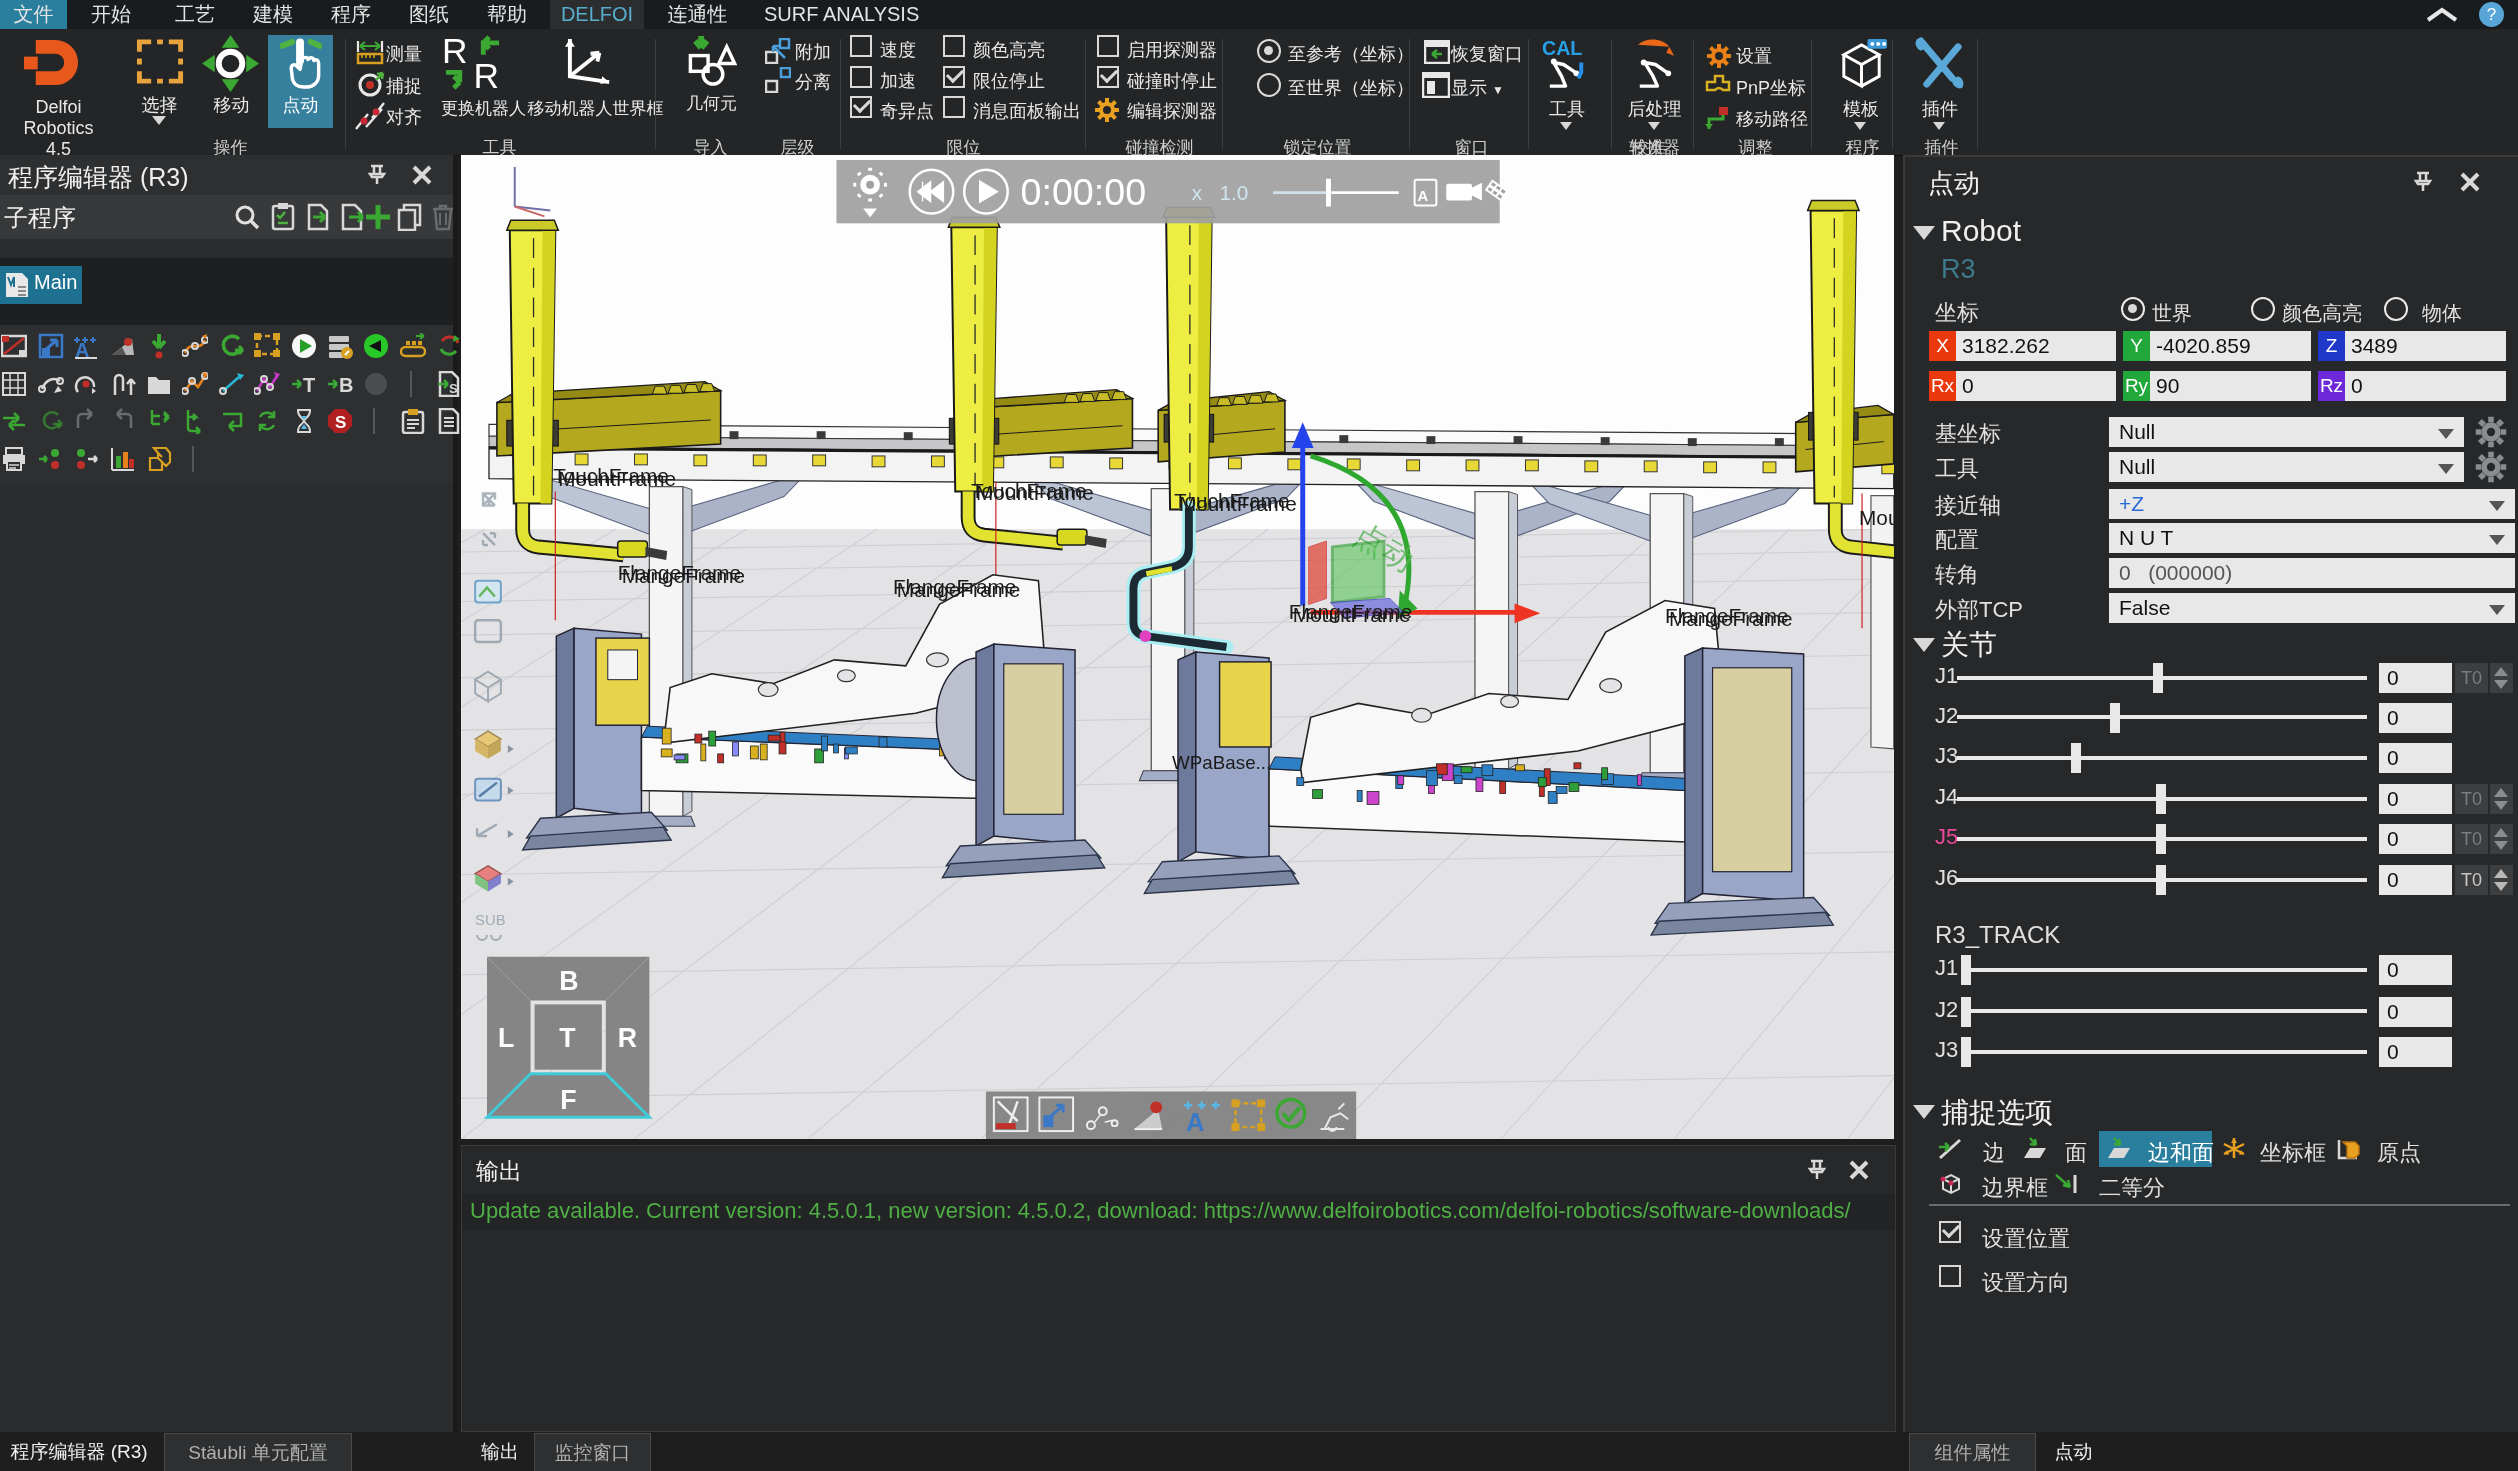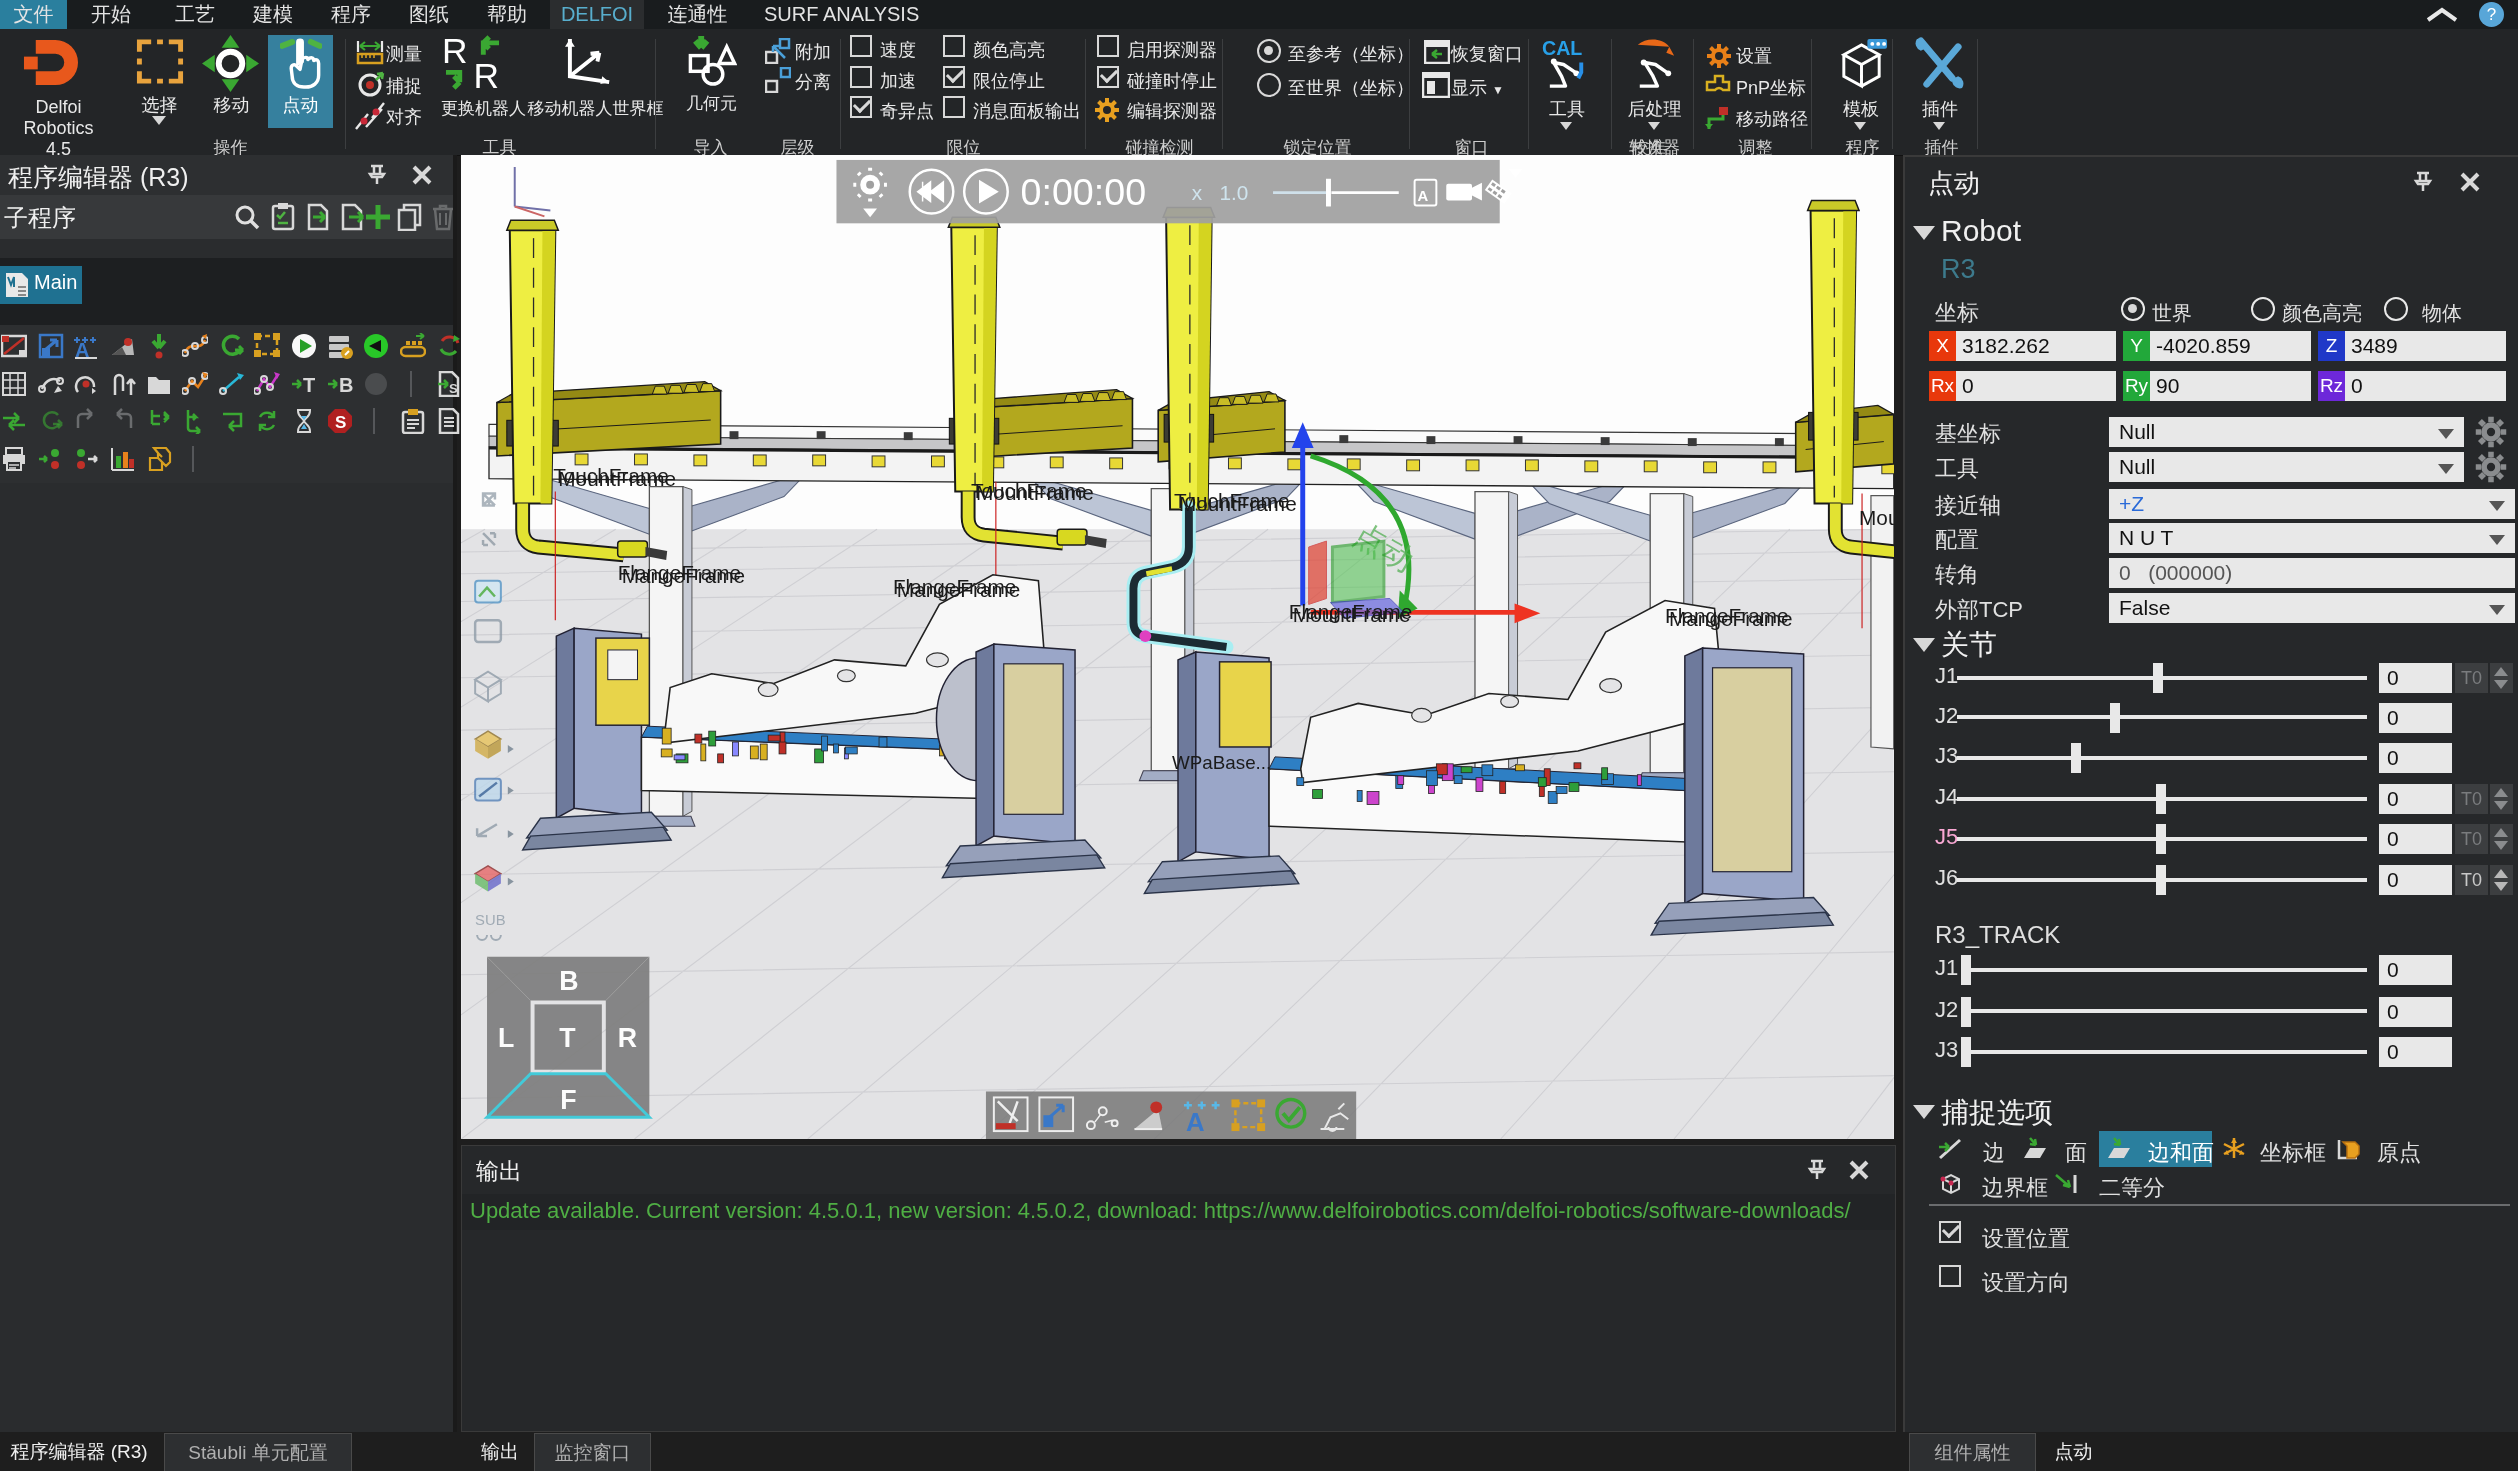--- a/index.html
+++ b/index.html
@@ -955,21 +955,21 @@
     <div class="abs" style="left:52px;top:640px;width:410px;height:4px;background:#e8e8e8;"></div>
     <div class="abs" style="left:251px;top:627px;width:10px;height:30px;background:#e8e8e8;"></div>
     <div class="abs" style="left:474px;top:627px;width:73px;height:30px;background:#e8e8e8;">
       <div class="abs" style="left:8px;top:3px;font-size:21px;color:#111;">0</div>
     </div>
     <div class="abs" style="left:550px;top:627px;width:33px;height:30px;background:#3c3e40;color:#7a7c7e;font-size:18px;text-align:center;line-height:30px;">T0</div>
     <div class="abs" style="left:585px;top:627px;width:23px;height:30px;background:#3c3e40;">
       <div class="abs" style="left:4px;top:4px;width:0;height:0;border-left:7px solid transparent;border-right:7px solid transparent;border-bottom:9px solid #8a8c8e;"></div>
       <div class="abs" style="left:4px;top:17px;width:0;height:0;border-left:7px solid transparent;border-right:7px solid transparent;border-top:9px solid #8a8c8e;"></div>
     </div>
-  <div class="abs" style="left:30px;top:667px;font-size:22px;color:#f9a8d4;">J5</div>
+  <div class="abs" style="left:30px;top:667px;font-size:22px;color:#ec4899;">J5</div>
     <div class="abs" style="left:52px;top:680px;width:410px;height:4px;background:#e8e8e8;"></div>
     <div class="abs" style="left:251px;top:667px;width:10px;height:30px;background:#e8e8e8;"></div>
     <div class="abs" style="left:474px;top:667px;width:73px;height:30px;background:#e8e8e8;">
       <div class="abs" style="left:8px;top:3px;font-size:21px;color:#111;">0</div>
     </div>
     <div class="abs" style="left:550px;top:667px;width:33px;height:30px;background:#3c3e40;color:#7a7c7e;font-size:18px;text-align:center;line-height:30px;">T0</div>
     <div class="abs" style="left:585px;top:667px;width:23px;height:30px;background:#3c3e40;">
       <div class="abs" style="left:4px;top:4px;width:0;height:0;border-left:7px solid transparent;border-right:7px solid transparent;border-bottom:9px solid #8a8c8e;"></div>
       <div class="abs" style="left:4px;top:17px;width:0;height:0;border-left:7px solid transparent;border-right:7px solid transparent;border-top:9px solid #8a8c8e;"></div>
     </div>

